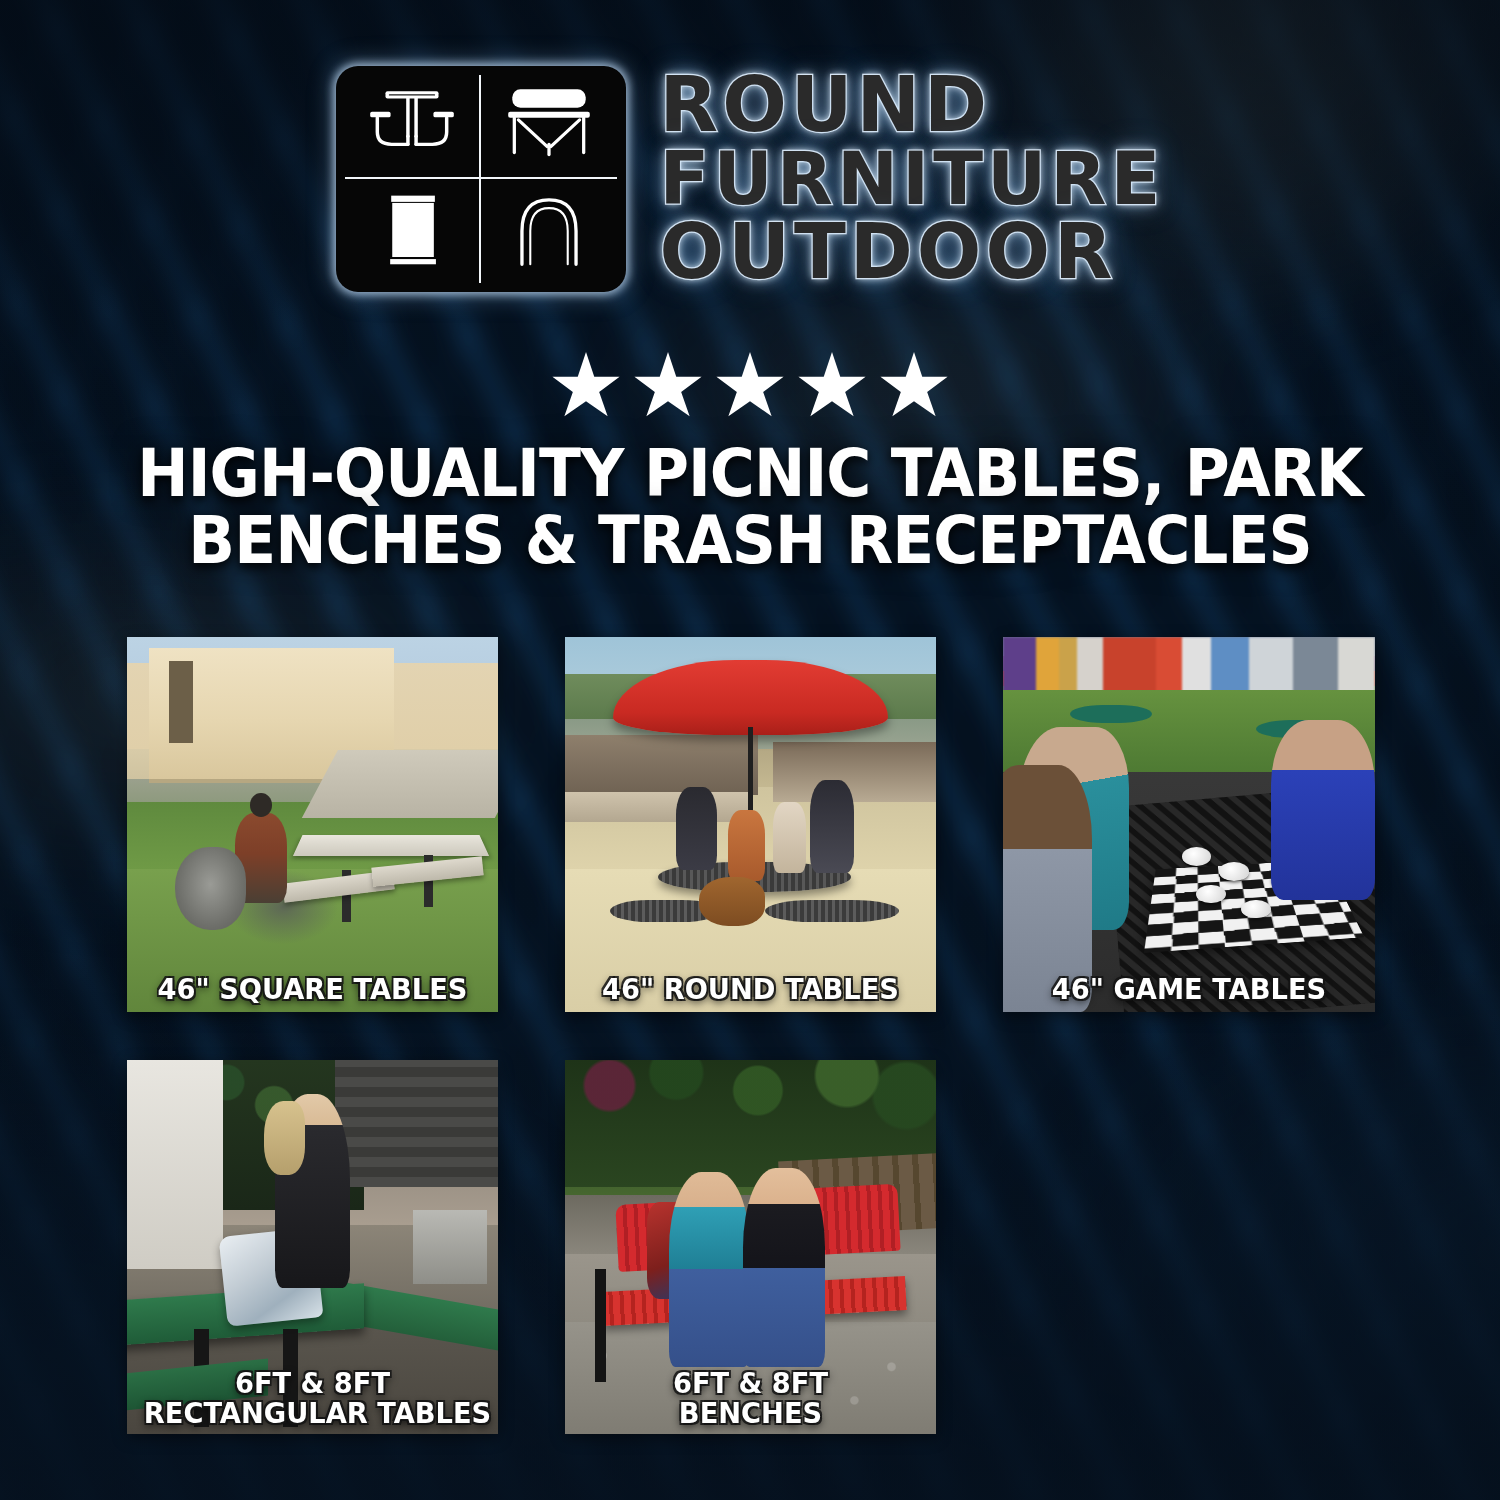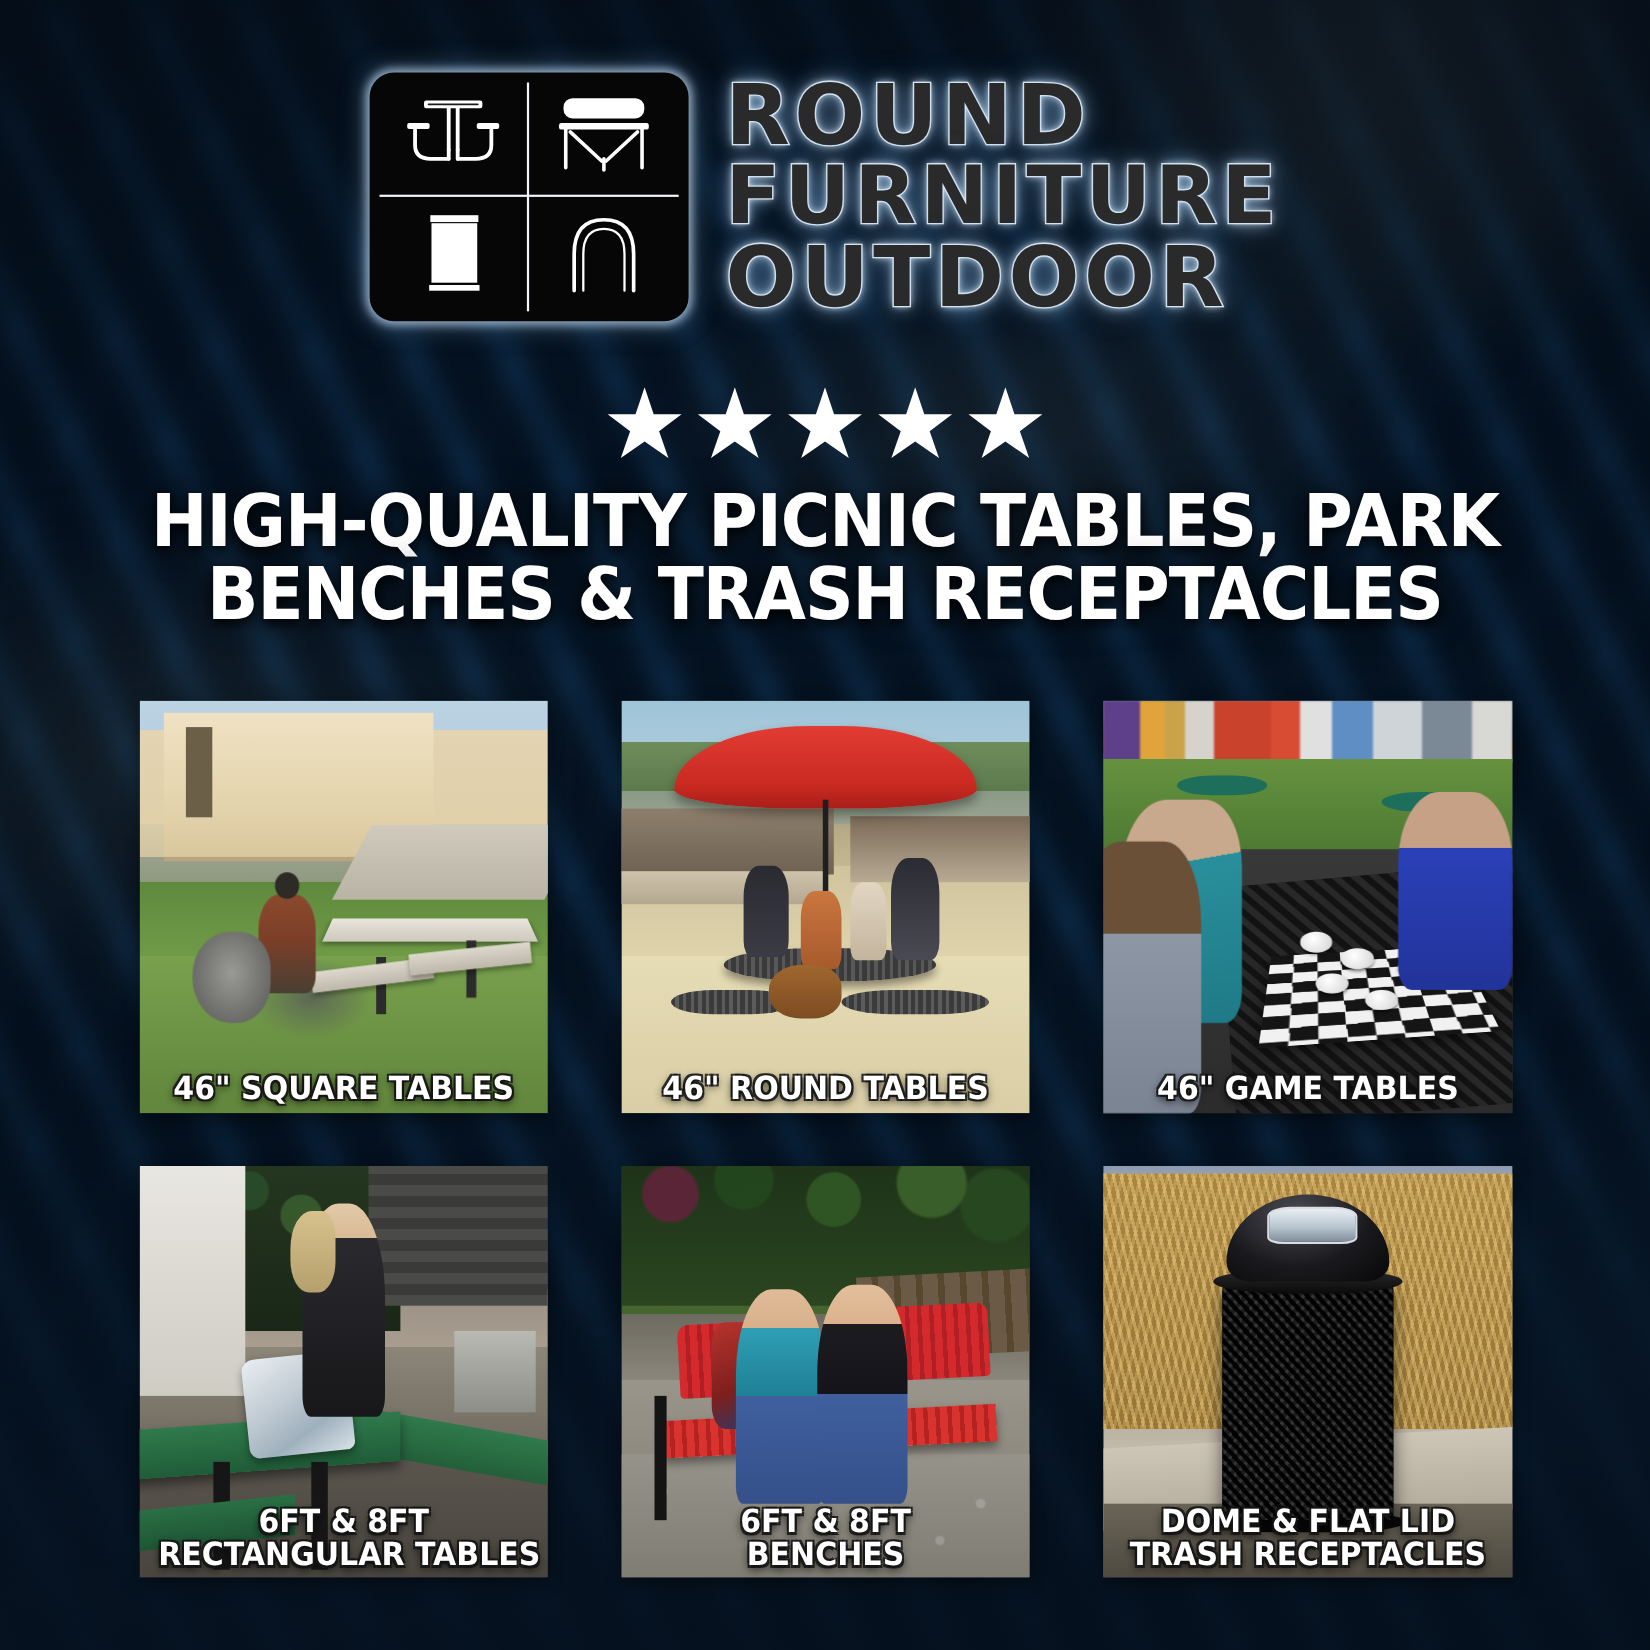--- a/index.html
+++ b/index.html
@@ -697,31 +697,15 @@
         <div class="backpack"></div>
         <div class="boy1"></div>
           <div class="boy2"></div>
       </div>
       <div class="caption two-line">
         <span>6FT &amp; 8FT</span>
         <span>BENCHES</span>
       </div>
     </div>
 
-    <div class="tile">
-      <div class="scene sc-trash">
-        <div class="grass-bg"></div>
-          <div class="walkway"></div>
-          <div class="dark-ground"></div>
-        <div class="base"></div>
-          <div class="can-body"></div>
-        <div class="can-rim"></div>
-          <div class="dome"></div>
-          <div class="dome-open"></div>
-      </div>
-      <div class="caption two-line">
-        <span>DOME &amp; FLAT LID</span>
-        <span>TRASH RECEPTACLES</span>
-      </div>
-    </div>
 
   </div>
 </div>
 
 </body></html>

